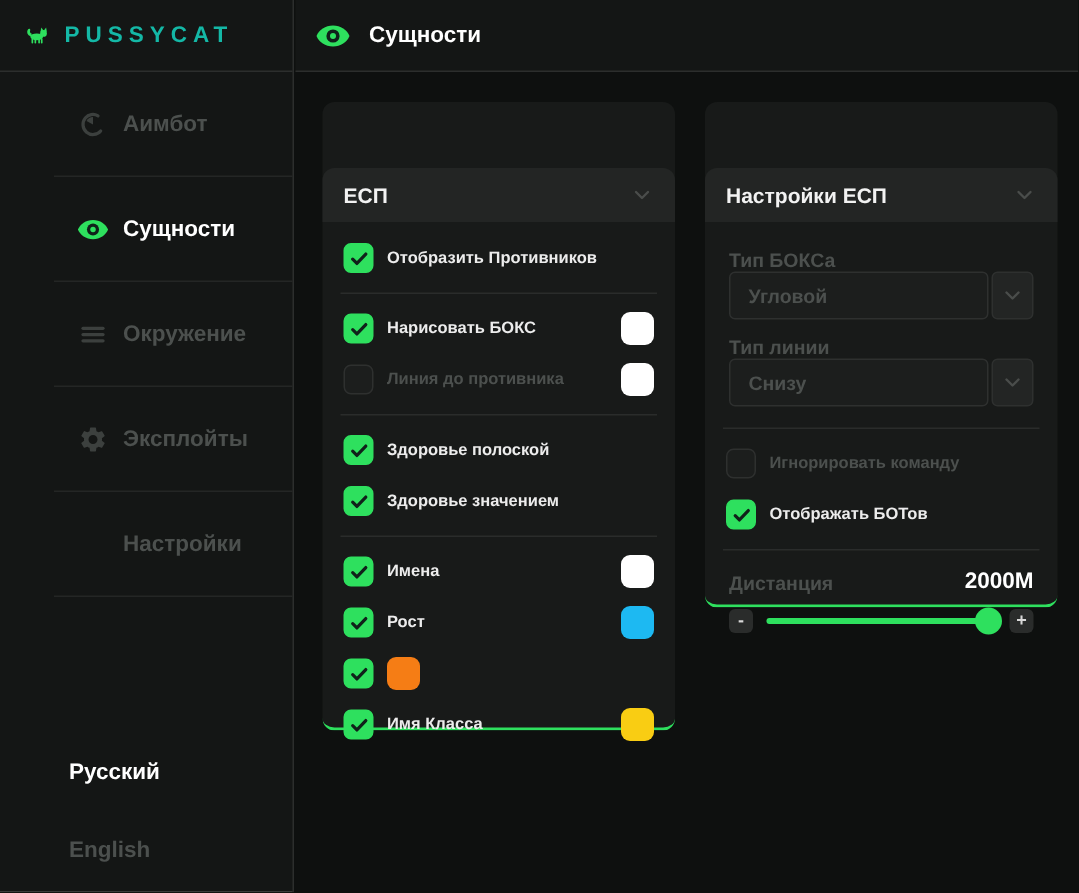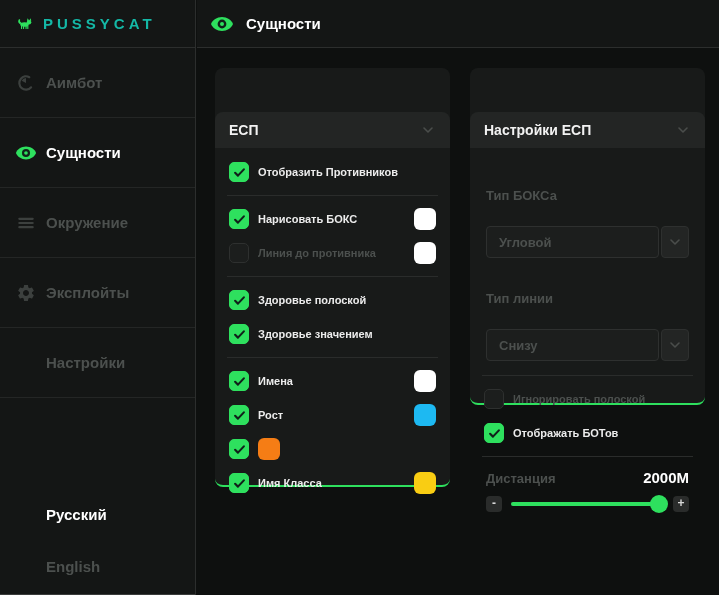--- a/index.html
+++ b/index.html
@@ -4,21 +4,21 @@
 <style>
   * { margin:0; padding:0; box-sizing:border-box; }
   html,body { background:#0e100f; }
   body { font-family:"Liberation Sans","DejaVu Sans",sans-serif; }
   .app { position:relative; width:719px; height:595px; background:#0e100f; overflow:hidden; }
 
   
   .sidebar { position:absolute; left:0; top:0; width:196px; height:595px; background:#141615; border-right:1px solid #2c2e2d; }
   .logo-row { height:48px; display:flex; align-items:center; gap:10px; padding-left:17px; border-bottom:1px solid #2c2e2d; }
   .brand { color:#14b8a6; font-weight:bold; font-size:15px; letter-spacing:4px; }
-  .nav-item { height:70px; display:flex; align-items:center; gap:8px; padding-left:14px; border-bottom:1px solid #242625; cursor:pointer; }
+  .nav-item { height:70px; display:flex; align-items:center; gap:8px; padding-left:14px; border-bottom:1px solid #242625; cursor:pointer;margin-left:36px; }
   .nav-item .nav-icon { width:24px; height:24px; display:flex; align-items:center; justify-content:center; flex:0 0 24px; }
   .nav-item .nav-label { font-weight:bold; font-size:15px; color:#4c504e; }
   .nav-item.active .nav-label { color:#ffffff; }
   .lang-block { position:absolute; bottom:0; left:0; width:100%; }
   .lang-item { display:flex; align-items:center; padding-left:46px; font-weight:bold; font-size:15px; cursor:pointer; }
   .lang-item.en { height:57px; border-bottom:1px solid #3a3c3b; color:#4c504e; }
   .lang-item.ru { height:48px; color:#ffffff; }
 
   
   .topbar { position:absolute; left:197px; top:0; width:522px; height:48px; background:#141615; border-bottom:1px solid #2c2e2d; display:flex; align-items:center; gap:12px; padding-left:13px; }
@@ -40,22 +40,22 @@
 
   .cb { width:20px; height:20px; border-radius:5px; background:#1c1e1d; border:1px solid #2e302f; flex:0 0 20px; display:flex; align-items:center; justify-content:center; cursor:pointer; }
   .cb svg { display:none; width:15px; height:15px; }
   .cb.on { background:#2ee05e; border-color:#2ee05e; }
   .cb.on svg { display:block; }
 
   .swatch { width:22px; height:22px; border-radius:6px; flex:0 0 22px; cursor:pointer; }
 
   
   .field { padding:0 16px; }
-  .field-label { margin-top:33px; font-weight:bold; font-size:13px; color:#4c504e; }
-  .select-row { margin-top:23px; display:flex; gap:2px; }
+  .field-label { margin-top:11px; font-weight:bold; font-size:13px; color:#4c504e; }
+  .select-row { margin-top:0; display:flex; gap:2px; }
   .select-box { flex:1; height:32px; background:#1c1e1d; border:1px solid #2e302f; border-radius:4px; display:flex; align-items:center; padding:0 12px; font-weight:bold; font-size:13px; color:#4c504e; cursor:pointer; }
   .select-btn { width:28px; height:32px; background:#232524; border:1px solid #2e302f; border-radius:4px; display:flex; align-items:center; justify-content:center; cursor:pointer; }
 
   .dist-head { display:flex; align-items:flex-end; justify-content:space-between; padding:0 16px; margin-top:12px; }
   .dist-label { font-weight:bold; font-size:13px; color:#4c504e; }
   .dist-value { font-weight:bold; font-size:15px; color:#ffffff; }
   .slider-row { display:flex; align-items:center; gap:9px; padding:0 16px; margin-top:10px; }
   .step-btn { width:16px; height:16px; background:#2a2c2b; border-radius:4px; color:#d8d8d8; font-weight:bold; font-size:12px; line-height:14px; text-align:center; cursor:pointer; flex:0 0 16px; }
   .slider-track { position:relative; flex:1; height:4px; border-radius:2px; background:#2b2d2c; }
   .slider-fill { position:relative; height:4px; border-radius:2px; background:#2ee05e; }
@@ -278,21 +278,21 @@
           </div>
         </div>
       </div>
 
       <div class="divider" style="margin-top:14px;"></div>
 
       <div class="row">
         <span class="cb">
           
         </span>
-        <span class="label">Игнорировать полоской</span>
+        <span class="label">Игнорировать команду</span>
       </div>
       <div class="row on">
         <span class="cb on">
           <svg viewBox="0 0 24 24">
               <path d="M5 12.5l4.5 4.5L19 7" fill="none" stroke="#10211a" stroke-width="3.4" stroke-linecap="round" stroke-linejoin="round"></path>
             </svg>
         </span>
         <span class="label">Отображать БОТов</span>
       </div>
 

